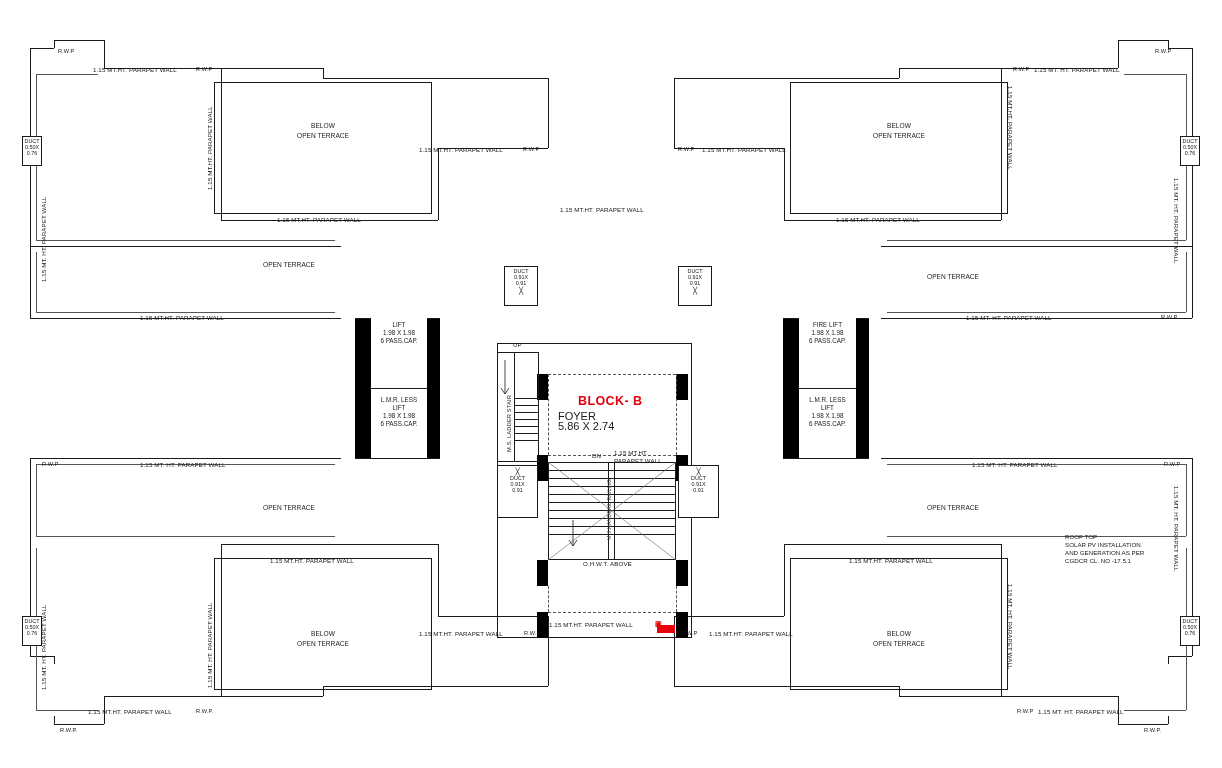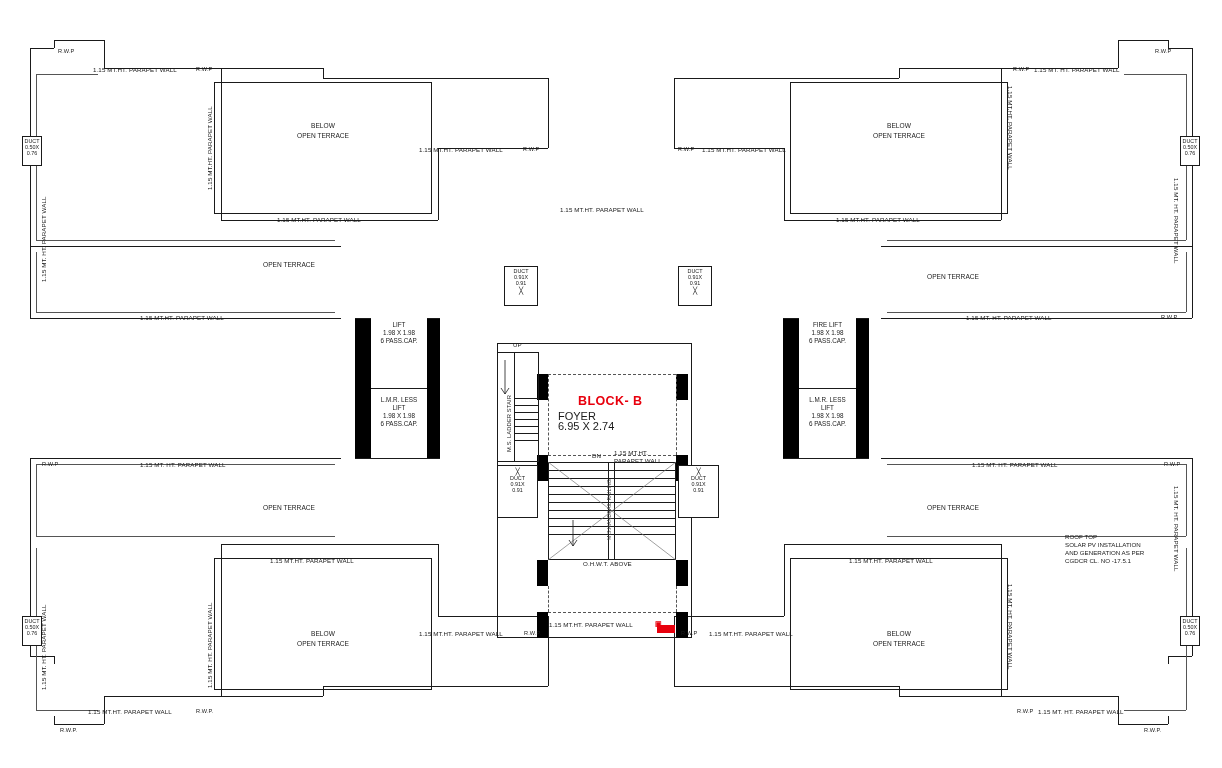--- a/index.html
+++ b/index.html
@@ -270,21 +270,21 @@
   <div class="ln thick" style="left:537px; top:612px; width:11px; height:26px;"></div>
   <div class="ln thick" style="left:676px; top:612px; width:12px; height:26px;"></div>
 
   <div class="dash" style="left:548px; top:374px; width:128px;"></div>
   <div class="dashv" style="left:548px; top:374px; height:81px;"></div>
   <div class="dashv" style="left:676px; top:374px; height:81px;"></div>
   <div class="dash" style="left:548px; top:455px; width:128px;"></div>
 
   <div class="blockname" style="left:578px; top:394px;">BLOCK- B</div>
   <div class="foyer" style="left:558px; top:412px; width:110px;">FOYER</div>
-  <div class="foyer" style="left:558px; top:422px; width:110px;">6.95 X 2.74</div>
+  <div class="foyer" style="left:558px; top:422px; width:110px;">5.86 X 2.74</div>
 
   <div class="box" style="left:497px; top:352px; width:42px; height:110px;"></div>
   <div class="stairtread" style="left:514px; top:398px; width:25px;"></div>
   <div class="stairtread" style="left:514px; top:405px; width:25px;"></div>
   <div class="stairtread" style="left:514px; top:412px; width:25px;"></div>
   <div class="stairtread" style="left:514px; top:419px; width:25px;"></div>
   <div class="stairtread" style="left:514px; top:426px; width:25px;"></div>
   <div class="stairtread" style="left:514px; top:433px; width:25px;"></div>
   <div class="stairtread" style="left:514px; top:440px; width:25px;"></div>
   <div class="ln vline" style="left:514px; top:352px; height:110px;"></div>

